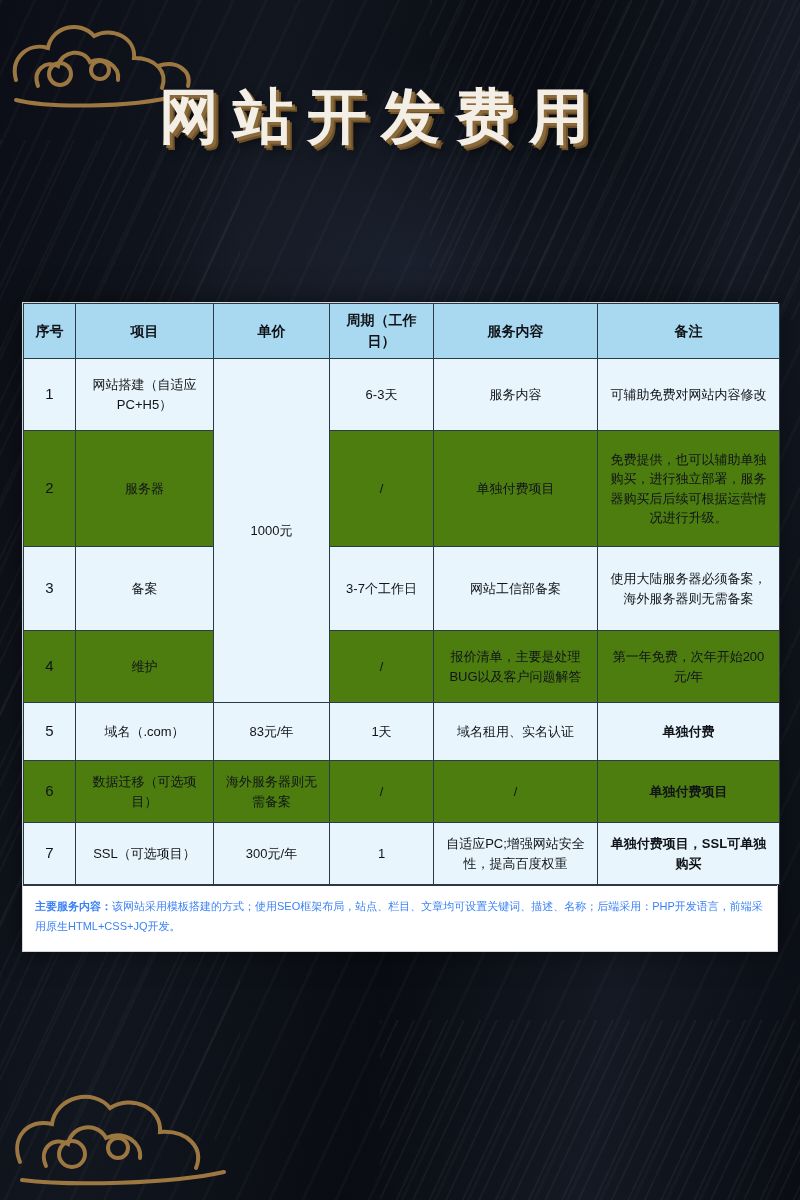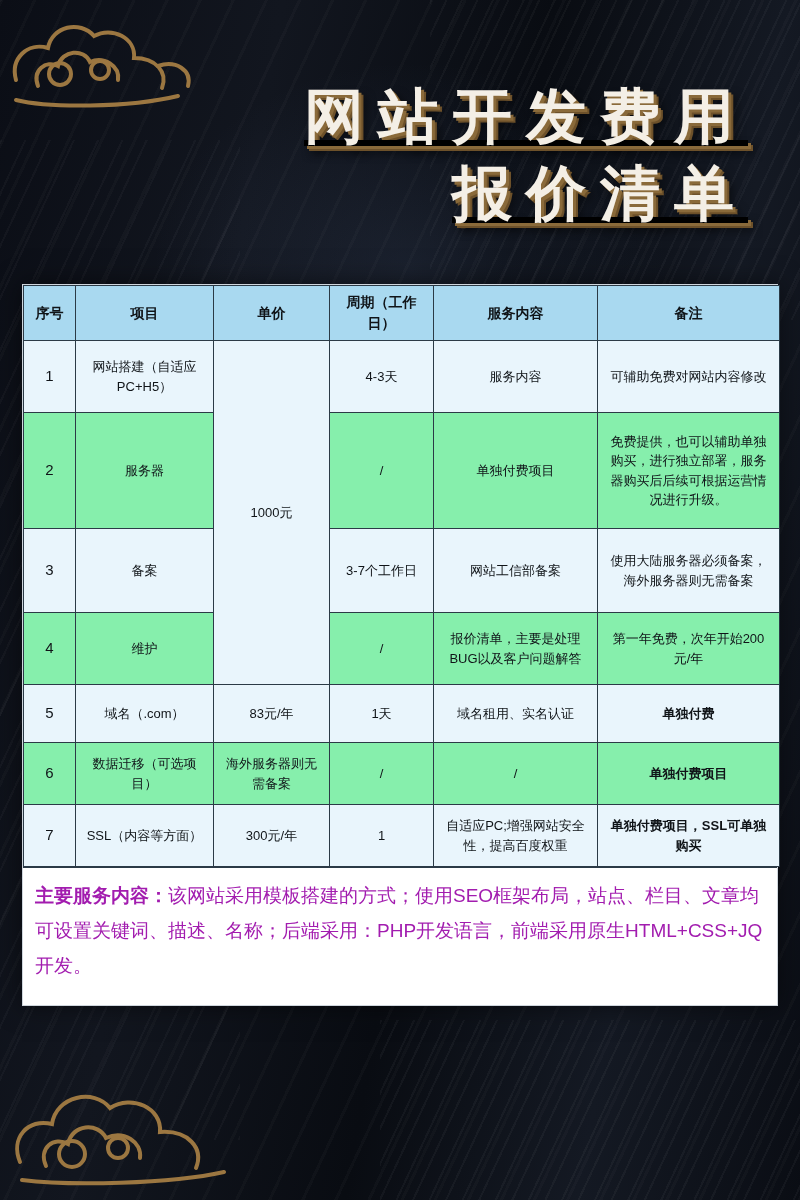--- a/index.html
+++ b/index.html
@@ -73,43 +73,42 @@
   .cloud { position: absolute; pointer-events: none; }
   .cloud-top { left: 8px; top: 8px; }
   .cloud-bottom { left: 10px; bottom: 10px; }
 
   
   .title-wrap {
     position: absolute;
     top: 78px;
     left: 0;
     width: 748px;
-    text-align: right;
-    text-decoration: underline;
+    text-align: center;
   }
   .title-line {
     font-family: "DejaVu Sans", "Liberation Sans", sans-serif;
     font-weight: bold;
     font-size: 60px;
     letter-spacing: 14px;
     color: #f4efe6;
     text-shadow:
        3px 3px 0 #8a6a3a,
        5px 5px 0 #6d512a,
        7px 7px 10px rgba(0,0,0,0.55);
     line-height: 1.28;
     margin: 0;
     padding-left: 14px;
   }
 
   
   .card {
     position: absolute;
     left: 22px;
-    top: 284px;
+    top: 302px;
     width: 756px;
     background: #ffffff;
     border: 1px solid #cfd6dd;
     box-shadow: 0 0 24px rgba(0,0,0,0.5);
   }
   table.price {
     width: 100%;
     border-collapse: collapse;
     table-layout: fixed;
     font-size: 13px;
@@ -122,30 +121,30 @@
     padding: 6px 7px;
     line-height: 1.5;
   }
   table.price thead th {
     background: #a9d9f0;
     font-weight: bold;
     font-size: 14px;
     height: 46px;
   }
   td.idx { font-size: 15px; }
-  tr.band-blue td { background: #86efac; }
+  tr.band-blue td { background: #4d7c0f; }
   tr.band-light td { background: #e9f5fc; }
   td.cell-light { background: #e9f5fc !important; }
   td.bold { font-weight: bold; }
   .notes {
     background: #ffffff;
-    padding: 10px 12px 22px 12px;
-    font-size: 19px;
+    padding: 10px 12px 14px 12px;
+    font-size: 11px;
     line-height: 1.85;
-    color: #a21caf;
+    color: #3b82f6;
     border-top: 1px solid #2b3a46;
   }
   .notes p { margin: 0; }
   .notes b { font-weight: bold; }
 </style>
 </head>
 <body>
 
 <div id="poster">
   <div class="tex-a"></div>
@@ -174,21 +173,20 @@
         <path d="M36 100 C28 82 44 70 58 78 C62 58 88 56 96 72 C114 64 132 76 130 92"></path>
         <circle cx="62" cy="88" r="13"></circle>
         <circle cx="108" cy="82" r="10"></circle>
         <path d="M12 114 C60 120 160 118 214 106"></path>
       </g>
     </svg>
   </div>
 
   <div class="title-wrap">
     <div class="title-line">网站开发费用</div>
-    <div class="title-line">报价清单</div>
   </div>
 
   <div class="card">
     <table class="price">
       <colgroup>
         <col style="width:52px">
         <col style="width:138px">
         <col style="width:116px">
         <col style="width:104px">
         <col style="width:164px">
@@ -202,21 +200,21 @@
           <th>周期（工作日）</th>
           <th>服务内容</th>
           <th>备注</th>
         </tr>
       </thead>
       <tbody>
         <tr class="band-light" style="height:72px">
           <td class="idx">1</td>
           <td>网站搭建（自适应PC+H5）</td>
           <td class="cell-light" rowspan="4">1000元</td>
-          <td>4-3天</td>
+          <td>6-3天</td>
           <td>服务内容</td>
           <td>可辅助免费对网站内容修改</td>
         </tr>
         <tr class="band-blue" style="height:116px">
           <td class="idx">2</td>
           <td>服务器</td>
           <td>/</td>
           <td>单独付费项目</td>
           <td>免费提供，也可以辅助单独购买，进行独立部署，服务器购买后后续可根据运营情况进行升级。</td>
         </tr>
@@ -245,21 +243,21 @@
         <tr class="band-blue" style="height:62px">
           <td class="idx">6</td>
           <td>数据迁移（可选项目）</td>
           <td>海外服务器则无需备案</td>
           <td>/</td>
           <td>/</td>
           <td class="bold">单独付费项目</td>
         </tr>
         <tr class="band-light" style="height:62px">
           <td class="idx">7</td>
-          <td>SSL（内容等方面）</td>
+          <td>SSL（可选项目）</td>
           <td>300元/年</td>
           <td>1</td>
           <td>自适应PC;增强网站安全性，提高百度权重</td>
           <td class="bold">单独付费项目，SSL可单独购买</td>
         </tr>
       </tbody>
     </table>
 
     <div class="notes">
       <p>

